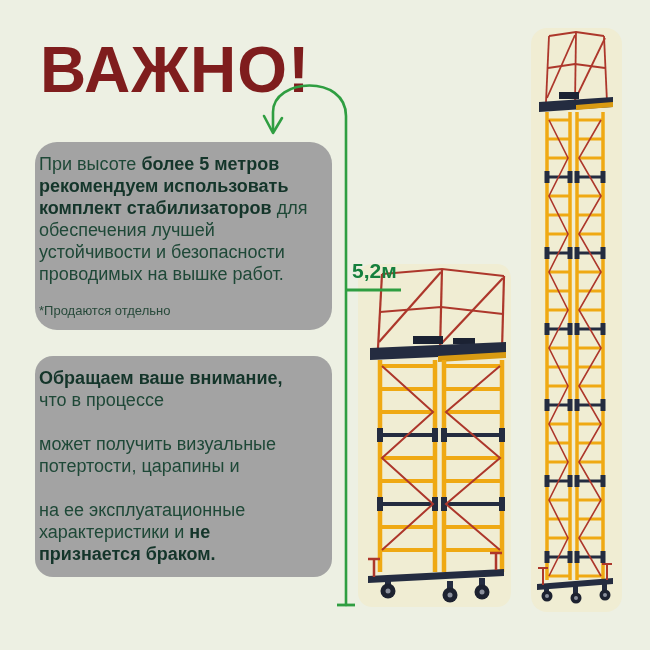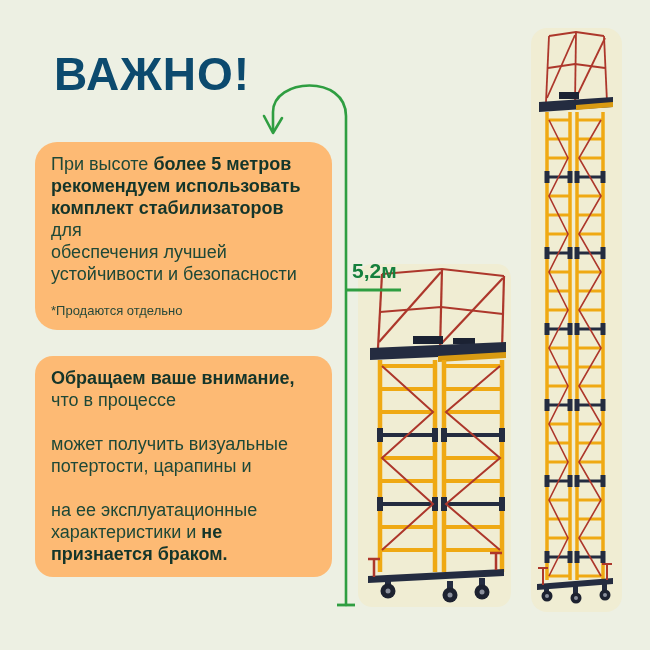--- a/index.html
+++ b/index.html
@@ -3,27 +3,27 @@
 <meta charset="utf-8">
 <style>
   html,body{margin:0;padding:0;}
   .canvas{
     position:relative;width:650px;height:650px;overflow:hidden;
     background:#edf0e3;
     font-family:"Liberation Sans",sans-serif;
   }
   .page-title{
     position:absolute;left:40px;top:33px;
-    font-size:46px;font-weight:700;letter-spacing:1px;
-    color:#0c4a6e;margin:14px;
+    font-size:64px;font-weight:700;letter-spacing:1px;
+    color:#7f1d1d;margin:0;
   }
   .info-box{
     position:absolute;left:35px;width:297px;box-sizing:border-box;
-    background:#fdba74;border-radius:22px;
-    padding:11px 16px 12px 16px;
+    background:#a3a3a3;border-radius:22px;
+    padding:11px 16px 12px 4px;
     color:#1e4837;font-size:18px;line-height:22px;font-weight:500;
   }
   .info-box b{font-weight:700;color:#14352a;}
   .box1{top:142px;}
   .box2{top:356px;border-radius:18px;}
   .footnote{font-size:13px;line-height:15px;margin-top:18px;color:#27493a;font-weight:500;}
   .measure-svg{position:absolute;left:258px;top:68px;z-index:5;}
   .height-label{
     position:absolute;left:352px;top:259px;z-index:6;
     font-size:21px;font-weight:700;color:#15803d;
@@ -43,21 +43,21 @@
   <svg class="measure-svg" width="150" height="550" viewBox="0 0 150 550">
     <path d="M 15 62 L 15 44 C 15 10 88 6 88 48 L 88 537" fill="none" stroke="#2f9e41" stroke-width="2.6" stroke-linecap="round"></path>
     <path d="M 6 48 L 15 65 L 24 50" fill="none" stroke="#2f9e41" stroke-width="2.6" stroke-linecap="round" stroke-linejoin="round"></path>
     <line x1="88" y1="222" x2="143" y2="222" stroke="#2f9e41" stroke-width="2.8"></line>
     <line x1="79" y1="537" x2="97" y2="537" stroke="#2f9e41" stroke-width="2.8"></line>
   </svg>
 
   <div class="height-label">5,2м</div>
 
   <div class="info-box box1">
-    <div class="rich"><span>При высоте </span><b>более 5 метров</b><br><b>рекомендуем использовать</b><br><b>комплект стабилизаторов</b><span> для</span><br><span>обеспечения лучшей</span><br><span>устойчивости и безопасности</span><br></div>
+    <div class="rich"><span>При высоте </span><b>более 5 метров</b><br><b>рекомендуем использовать</b><br><b>комплект стабилизаторов</b><span> для</span><br><span>обеспечения лучшей</span><br><span>устойчивости и безопасности</span><br><span>проводимых на вышке работ.</span></div>
     <div class="footnote">*Продаются отдельно</div>
   </div>
 
   <div class="info-box box2">
     <div class="rich"><b>Обращаем ваше внимание,</b><br><span>что в процессе</span><br><br><span>может получить визуальные</span><br><span>потертости, царапины и</span><br><br><span>на ее эксплуатационные</span><br><span>характеристики и </span><b>не</b><br><b>признается браком.</b></div>
   </div>
 
   <div class="tower-card card-left">
     <svg width="153" height="343" viewBox="0 0 153 343">
 

